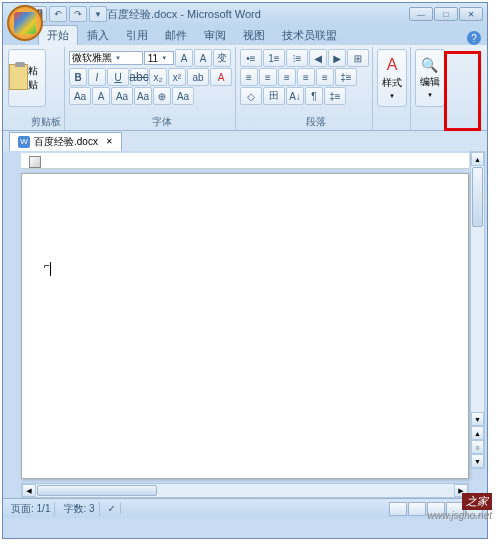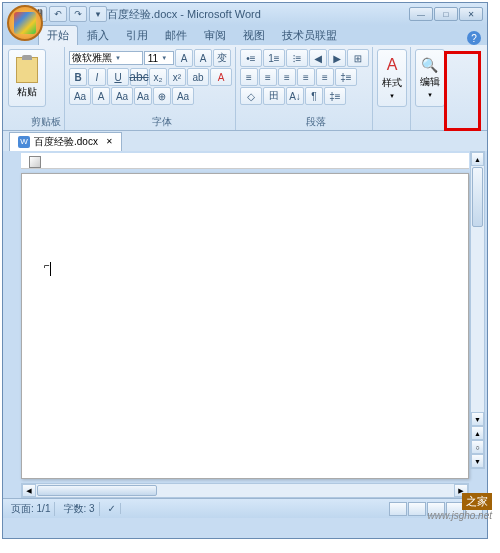--- a/index.html
+++ b/index.html
@@ -20,21 +20,21 @@
 .tabs { height: 20px; display: flex; align-items: flex-end; padding-left: 35px; gap: 1px; background: #bfd7ef; }
 .tab { padding: 2px 8px; font-size: 11px; color: #3a5a7a; cursor: pointer; }
 .tab.active { background: #e8f0f9; border: 1px solid #9bb5d0; border-bottom: none; border-radius: 3px 3px 0 0; }
 .help-icon { margin-left: auto; margin-right: 6px; width: 14px; height: 14px; border-radius: 50%; background: #4a8ad8; color: #fff; font-size: 10px; display: flex; align-items: center; justify-content: center; }
 
 .ribbon { height: 86px; background: linear-gradient(#e8f0f9,#d4e4f4); border-bottom: 1px solid #9bb5d0; display: flex; padding: 2px 2px 0 2px; gap: 1px; }
 .group { border-right: 1px solid #b0c8e0; padding: 2px 3px 0 3px; display: flex; flex-direction: column; position: relative; }
 .group-label { font-size: 10px; color: #4a6a8a; text-align: center; padding: 1px 0; margin-left: 23px; }
 .group-body { flex: 1; display: flex; flex-direction: column; gap: 1px; }
 
-.paste-btn { width: 38px; height: 58px; background: linear-gradient(#f8fbfe,#e4eef8); border: 1px solid #b0c8e0; border-radius: 3px; display: flex; flex-direction: column; align-items: center; justify-content: center; font-size: 10px; }
+.paste-btn { width: 38px; height: 58px; background: linear-gradient(#f8fbfe,#e4eef8); border: 1px solid #b0c8e0; border-radius: 3px; display: flex; flex-direction: row; align-items: center; justify-content: center; font-size: 10px; }
 .paste-icon { width: 22px; height: 26px; background: #f0d88a; border: 1px solid #c0a050; position: relative; margin-bottom: 2px; }
 .paste-icon::before { content: ""; position: absolute; top: -3px; left: 5px; width: 10px; height: 5px; background: #a0a0a0; border-radius: 2px 2px 0 0; }
 
 .font-row { display: flex; gap: 1px; align-items: center; }
 .combo { height: 14px; background: #fff; border: 1px solid #9bb5d0; font-size: 10px; padding: 0 2px; display: flex; align-items: center; }
 .combo.font { width: 74px; }
 .combo.size { width: 30px; justify-content: center; }
 .combo-arrow { width: 12px; text-align: center; color: #4a6a8a; font-size: 7px; }
 
 .btn-row { display: flex; gap: 1px; }
@@ -66,21 +66,21 @@
 .hscroll-track { flex: 1; display: flex; }
 .hscroll-thumb { width: 120px; height: 11px; margin: 1px; background: linear-gradient(#f0f6fc,#c4d8ec); border: 1px solid #9bb5d0; border-radius: 2px; }
 
 .statusbar { height: 20px; background: linear-gradient(#d6e7f8,#bfd7ef); border-top: 1px solid #9bb5d0; display: flex; align-items: center; font-size: 10px; color: #3a5a7a; padding: 0 4px; gap: 4px; }
 .status-item { padding: 0 4px; border-right: 1px solid #a8c0d8; }
 .status-views { margin-left: auto; display: flex; gap: 1px; }
 .view-btn { width: 18px; height: 14px; background: linear-gradient(#f8fbfe,#d4e4f4); border: 1px solid #9bb5d0; }
 
 .watermark { position: absolute; right: 8px; bottom: 32px; z-index: 30; }
 .wm-main { font-size: 28px; font-weight: 900; color: #2a9a2a; font-style: italic; text-shadow: 2px 2px 0 #fff, -1px -1px 0 #fff; letter-spacing: 1px; }
-.wm-sub { font-size: 11px; color: #2a9a2a; text-align: left; background: #a16207; color: #fff; padding: 1px 4px; display: inline-block; float: right; }
+.wm-sub { font-size: 11px; color: #2a9a2a; text-align: left; background: #7f1d1d; color: #fff; padding: 1px 4px; display: inline-block; float: right; font-style: italic; }
 .wm-url { font-size: 10px; color: #888; text-align: right; clear: both; font-style: italic; }
 
 .red-line { position: absolute; z-index: 25; pointer-events: none; }
 </style>
 </head>
 <body>
 
 <div class="window">
 
   <div class="office-btn">

